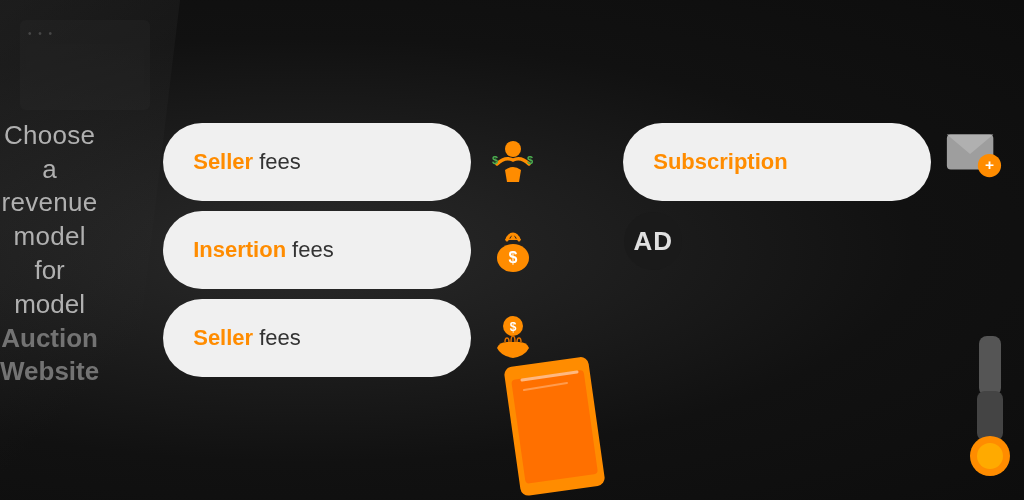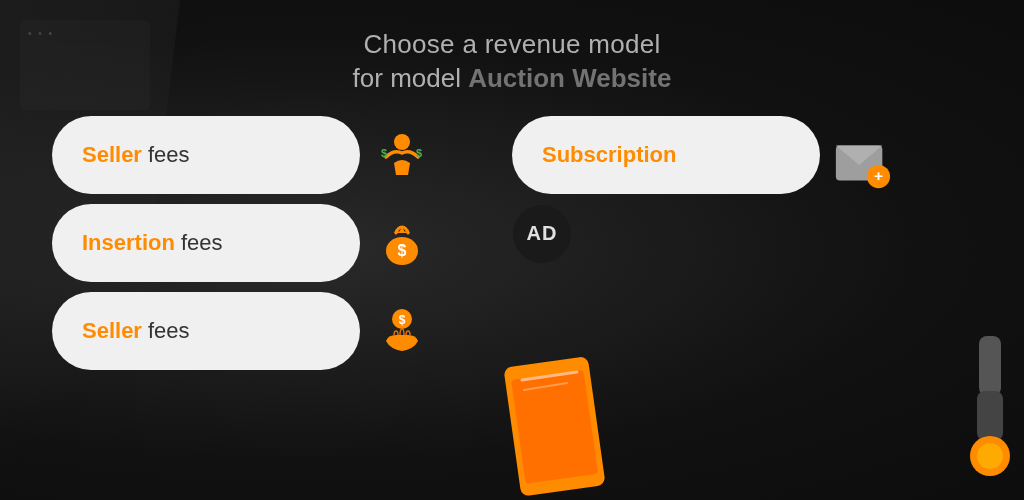--- a/index.html
+++ b/index.html
@@ -28,21 +28,21 @@
       width: 300px; height: 100%;
       background: linear-gradient(135deg, rgba(60,60,60,0.3) 0%, transparent 60%);
       clip-path: polygon(0 0, 60% 0, 40% 100%, 0 100%);
     }
 
     .container {
       position: relative;
       width: 1024px;
       height: 500px;
       display: flex;
-      flex-direction: column;
+      flex-direction: row;
       align-items: center;
     }
 
     
     .header {
       text-align: center;
       margin-top: 28px;
       margin-bottom: 20px;
     }
 
@@ -122,21 +122,21 @@
       gap: 12px;
     }
 
     .left-column .fee-card {
       flex: 1;
     }
 
     
     .right-column .row-wrapper {
       display: flex;
-      align-items: flex-end;
+      align-items: flex-start;
       gap: 12px;
     }
 
     .right-column .fee-card {
       flex: 1;
     }
 
     
     .icon-circle {
       width: 60px;
@@ -150,21 +150,21 @@
     
     .ad-circle {
       width: 58px;
       height: 58px;
       background: #1a1a1a;
       border-radius: 50%;
       display: flex;
       align-items: center;
       justify-content: center;
       color: #e0e0e0;
-      font-size: 20px;
+      font-size: 26px;
       font-weight: 700;
       letter-spacing: 1px;
       flex-shrink: 0;
     }
 
     
     .browser-tl {
       position: absolute;
       top: 20px; left: 20px;
       width: 130px;

